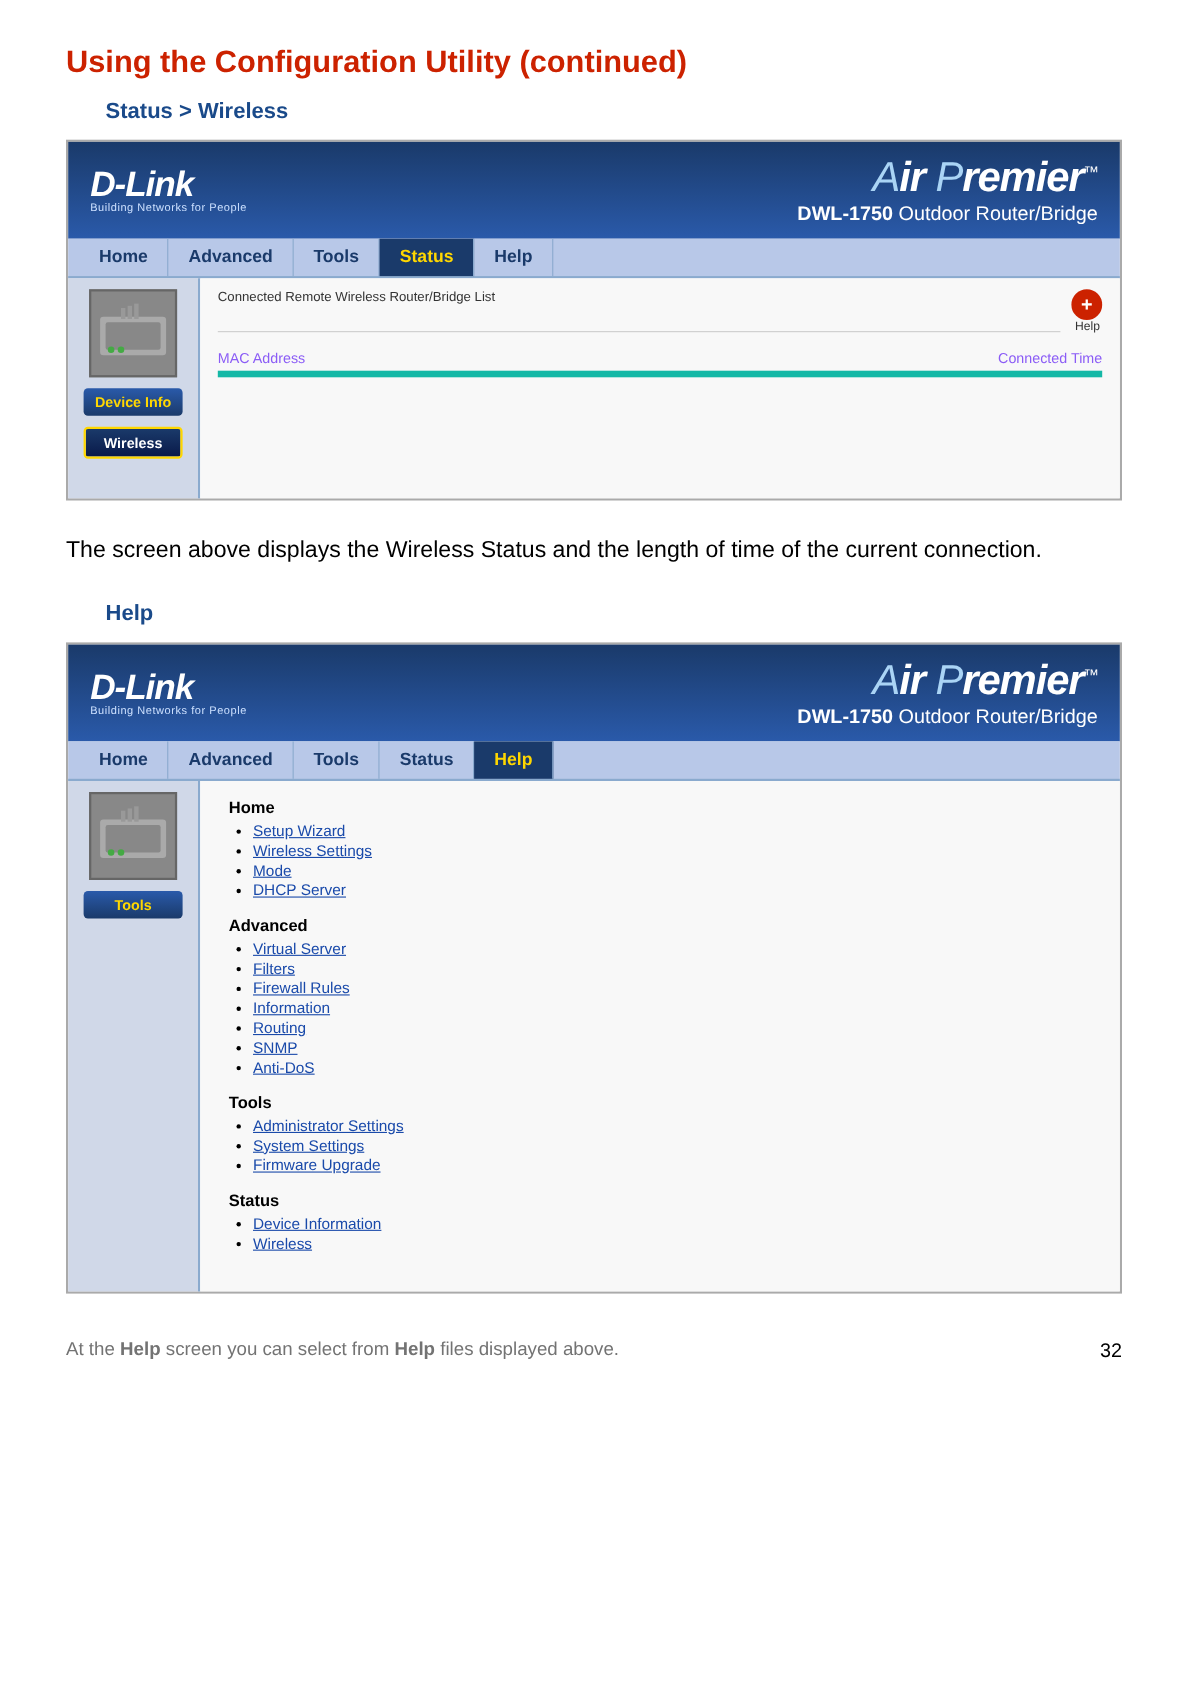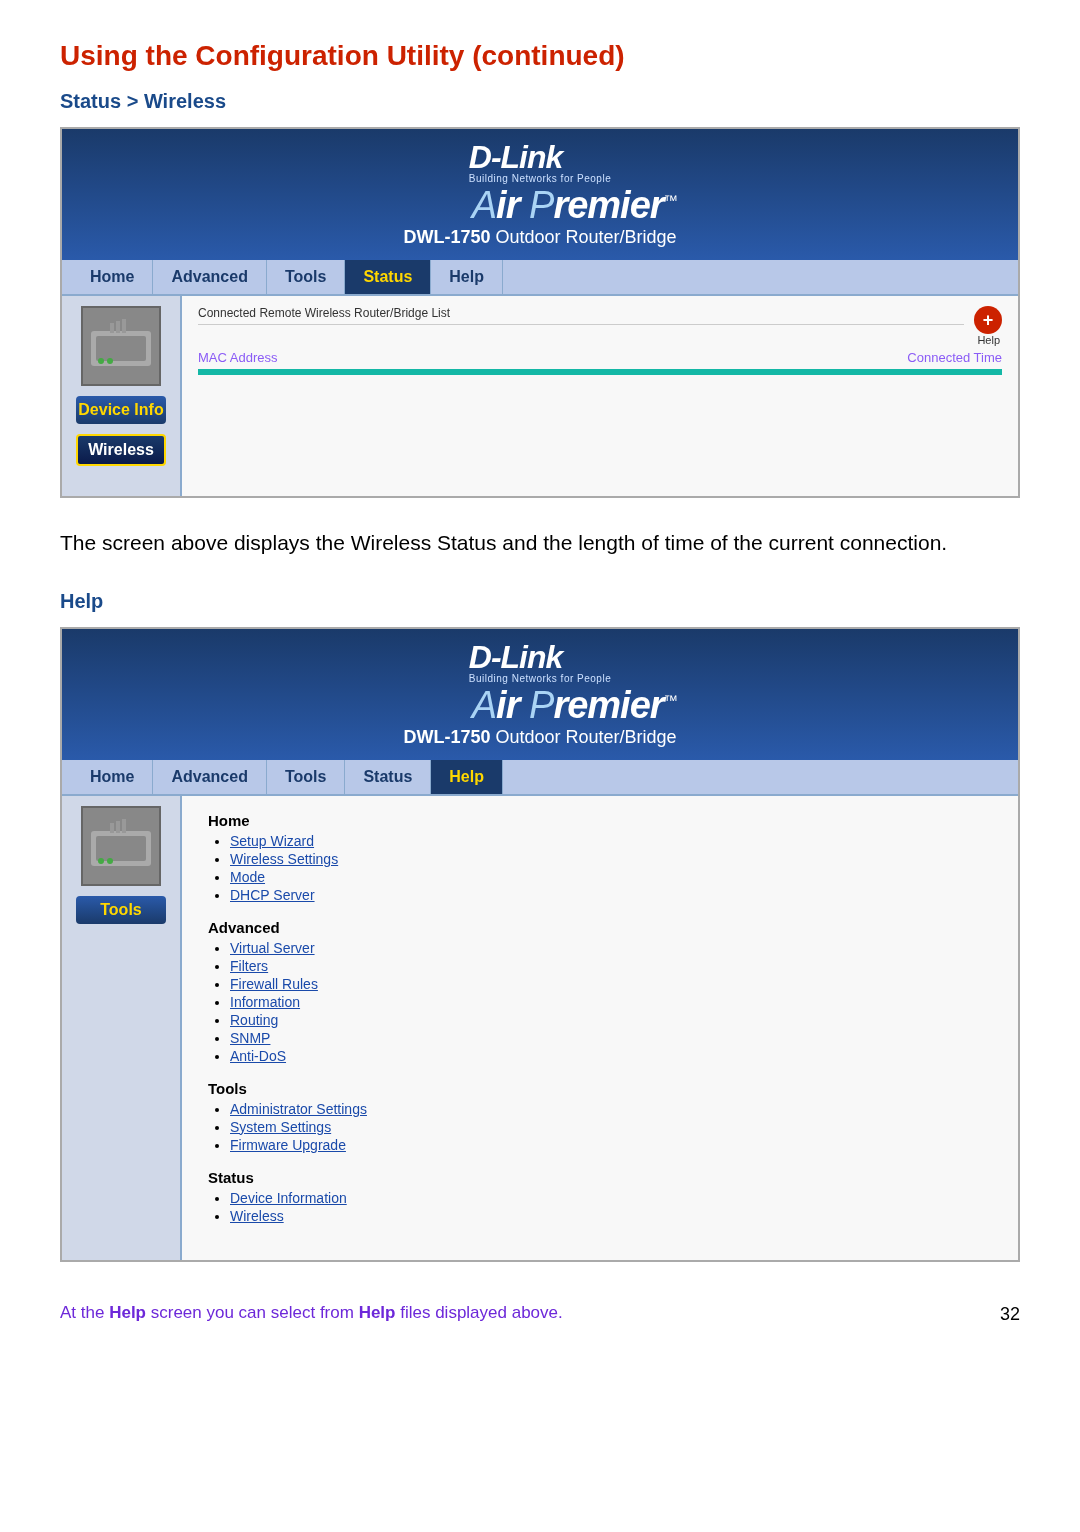--- a/index.html
+++ b/index.html
@@ -17,36 +17,36 @@
       font-weight: bold;
       color: #cc2200;
       margin-bottom: 18px;
     }
 
     h2.section-title {
       font-size: 20px;
       font-weight: bold;
       color: #1a4a8a;
       margin-bottom: 14px;
+      margin-left: 36px;
     }
 
     .router-ui {
       border: 2px solid #aaa;
       width: 960px;
       margin-bottom: 28px;
       background: #fff;
     }
 
     .router-header {
       background: linear-gradient(to bottom, #1a3a6a 0%, #2a5aaa 100%);
       display: flex;
       align-items: center;
       justify-content: space-between;
       padding: 12px 20px;
-      flex-direction: column;
     }
 
     .dlink-logo {
       display: flex;
       flex-direction: column;
     }
     .dlink-logo .dlink-text {
       font-size: 30px;
       font-weight: 900;
       color: #fff;
@@ -124,21 +124,21 @@
     }
     .router-device-img svg {
       width: 70px;
       height: 70px;
     }
 
     .sidebar-btn {
       background: linear-gradient(to bottom, #2a5aaa, #1a3a6a);
       color: #ffd700;
       font-weight: bold;
-      font-size: 16px;
+      font-size: 13px;
       border: none;
       border-radius: 4px;
       padding: 5px 0;
       width: 90px;
       text-align: center;
       cursor: pointer;
     }
     .sidebar-btn.active {
       background: linear-gradient(to bottom, #1a3a6a, #0a1a4a);
       color: #fff;
@@ -149,21 +149,21 @@
       flex: 1;
       padding: 10px 16px;
       background: #f8f8f8;
     }
 
     .content-subtext {
       font-size: 12px;
       color: #333;
       margin-bottom: 12px;
       border-bottom: 1px solid #ccc;
-      padding-bottom: 4px;
+      padding-bottom: 24px;
     }
     .help-circle {
       width: 28px;
       height: 28px;
       background: #cc2200;
       border-radius: 50%;
       color: #fff;
       font-weight: bold;
       font-size: 18px;
       display: flex;
@@ -219,21 +219,21 @@
       margin-bottom: 2px;
       font-size: 14px;
     }
     .help-menu-section ul li a {
       color: #1a4aaa;
       text-decoration: underline;
     }
 
     .bottom-text {
       font-size: 17px;
-      color: #6d28d9;
+      color: #737373;
       margin-top: 10px;
       line-height: 1.5;
     }
 
     .page-number {
       position: absolute;
       right: 60px;
       font-size: 18px;
       color: #000;
     }

